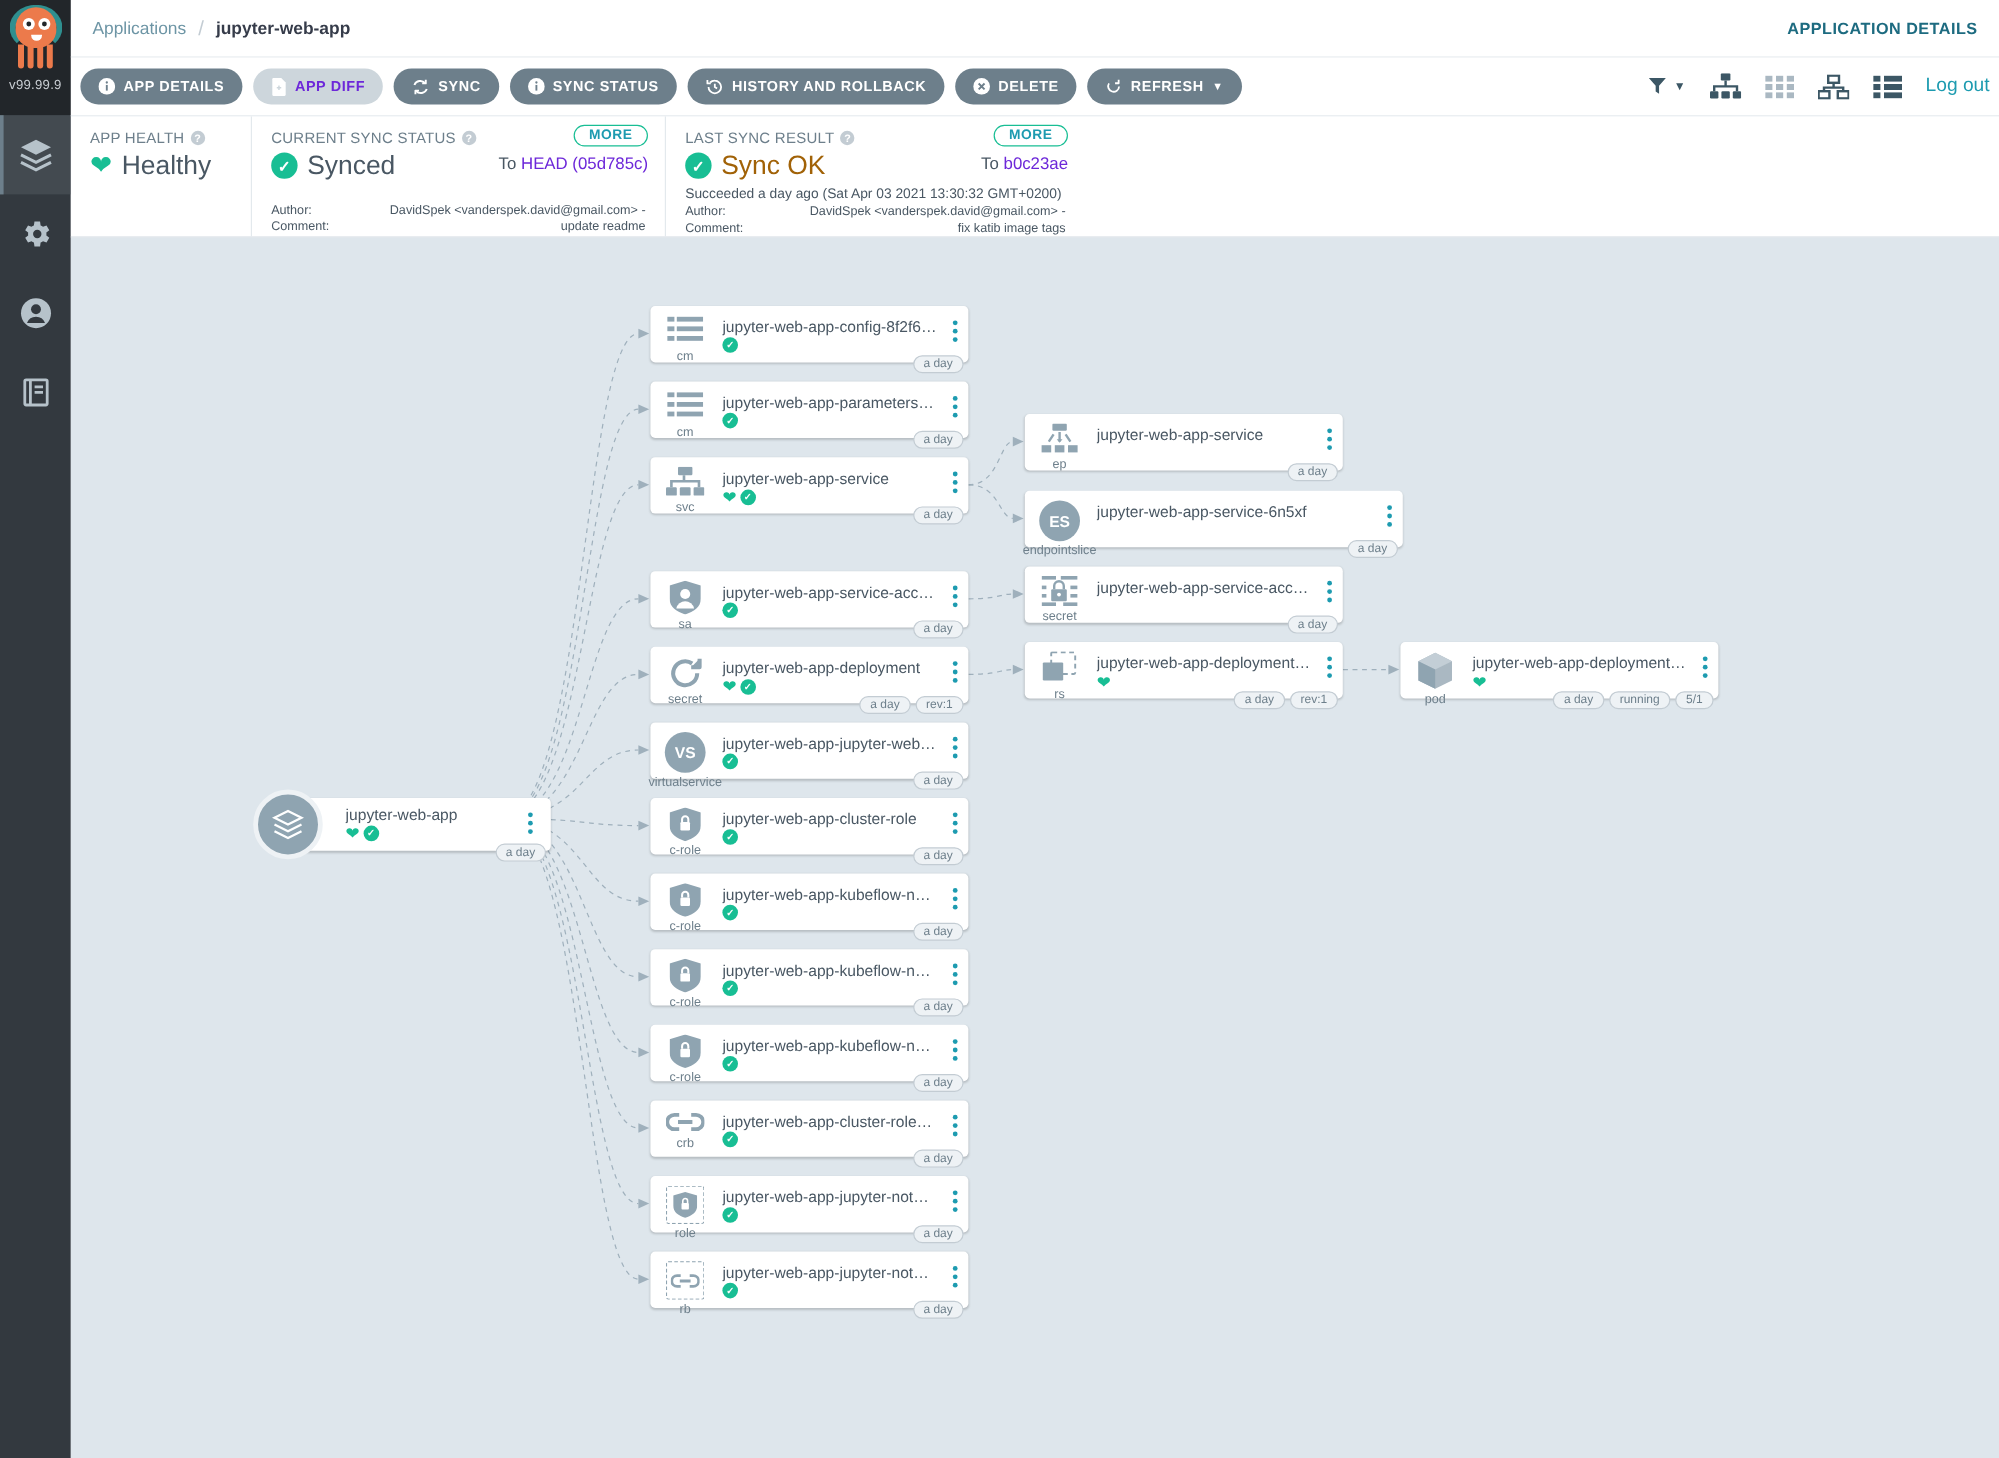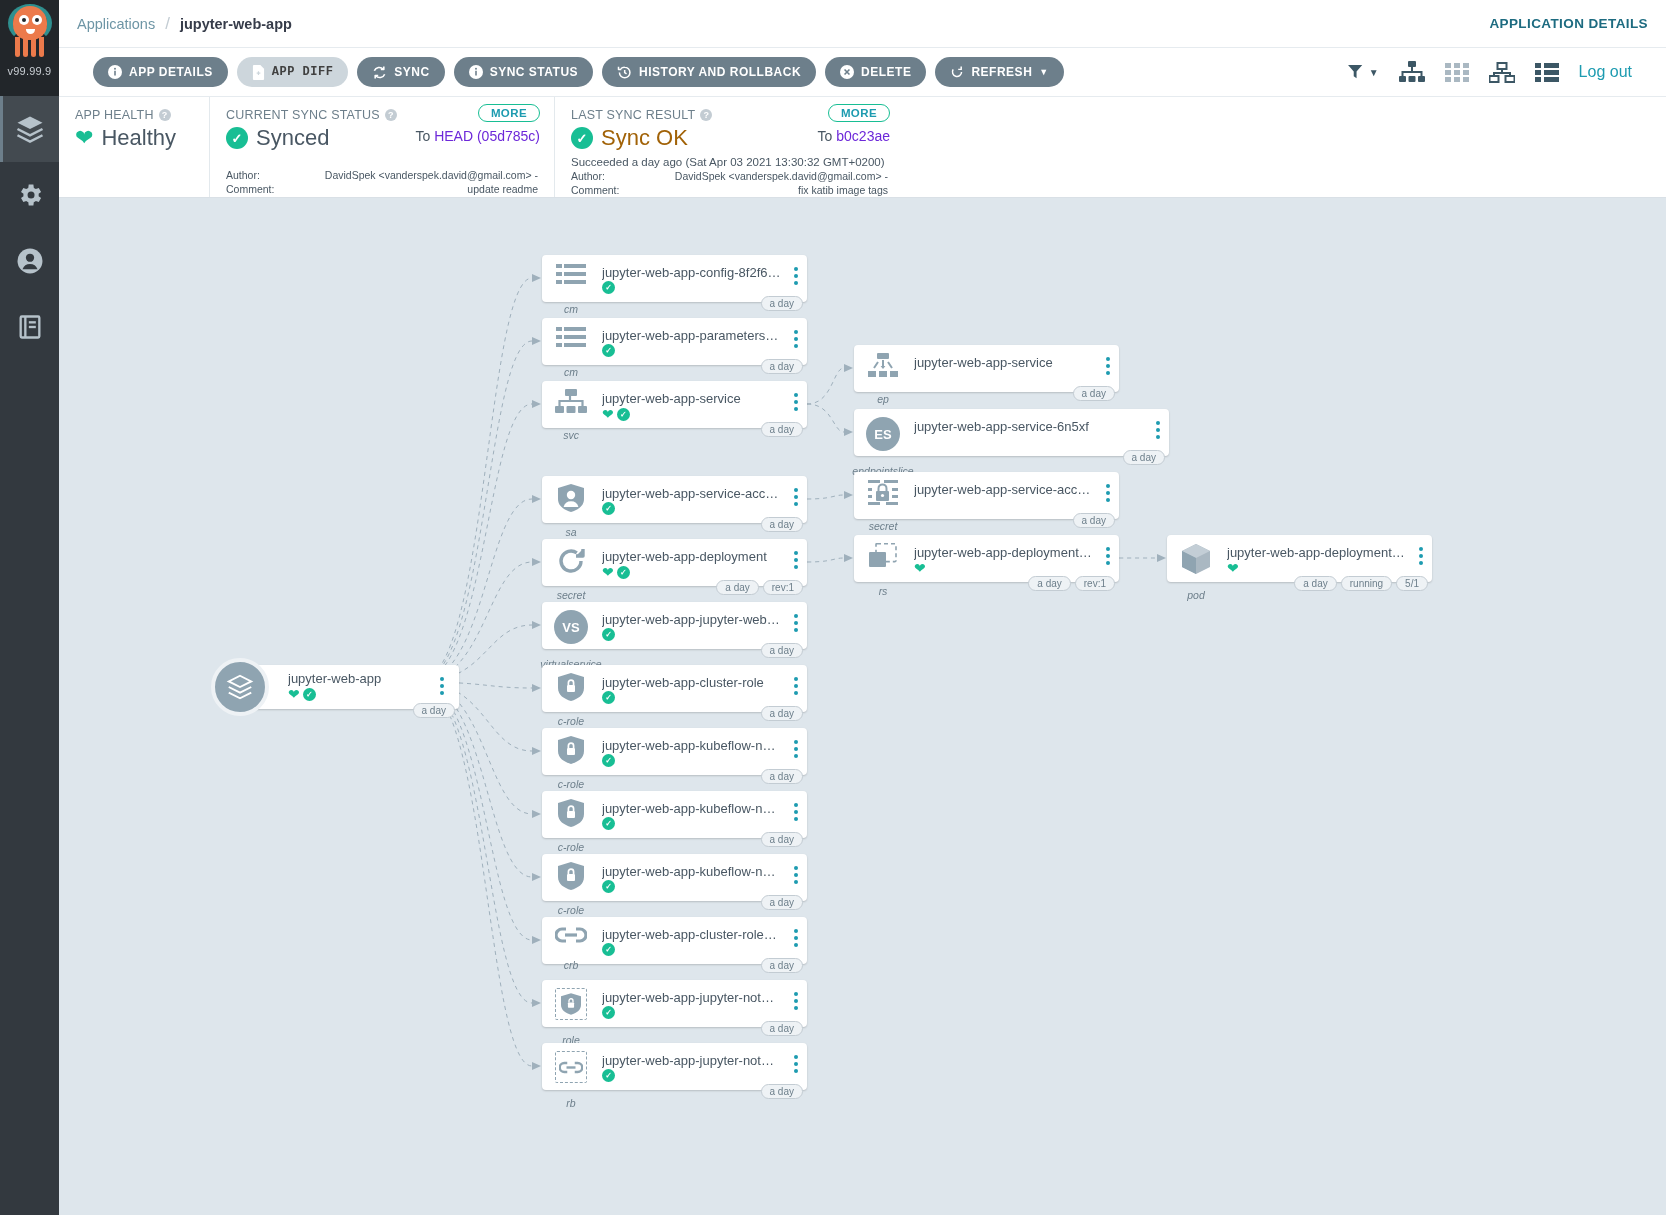--- a/index.html
+++ b/index.html
@@ -59,30 +59,30 @@
   .crumb-sep { color: #c3ccd3; margin: 0 10px; font-size: 17px; }
   .crumb-cur { color: #363c4a; font-size: 14.5px; font-weight: bold; }
   .app-details-link {
     margin-left: auto; color: #1d6b80; font-size: 13.5px; font-weight: bold;
     letter-spacing: .4px; cursor: pointer;
   }
 
   
   .toolbar {
     position: absolute; left: 59px; top: 48px; right: 0; height: 49px;
-    background: #fff; display: flex; align-items: center; padding: 0 34px;
+    background: #fff; display: flex; align-items: center; padding: 0 8px;
     border-bottom: 1px solid #e6ebef;
   }
   .btn {
     height: 30px; border-radius: 15px; background: #6d7f8b; color: #fff;
     display: inline-flex; align-items: center; gap: 7px; padding: 0 15px;
     font-size: 12px; font-weight: bold; letter-spacing: .5px; margin-right: 9px;
     cursor: pointer; white-space: nowrap; border: none;
   }
-  .btn.disabled { background: #cdd6dc; color: #404040; font-family: Liberation Mono, monospace; }
+  .btn.disabled { background: #cdd6dc; color: #6d28d9; }
   .btn svg { display: block; flex: none; }
   .tb-right { margin-left: auto; display: flex; align-items: center; gap: 20px; }
   .tb-icon { cursor: pointer; display: flex; align-items: center; }
   .logout { color: #1d9bb0; font-size: 16px; cursor: pointer; }
 
   
   .status {
     position: absolute; left: 59px; top: 97px; right: 0; height: 101px;
     background: #fff; display: flex; border-bottom: 1px solid #d9e0e6;
   }
@@ -125,21 +125,21 @@
 
   .node {
     position: absolute; background: #fff; border-radius: 4px;
     box-shadow: 0 1px 2px rgba(0,0,0,.18);
     display: flex; align-items: flex-start;
   }
   .node-ico {
     width: 58px; flex: none; display: flex; flex-direction: column;
     align-items: center; justify-content: center; padding-top: 8px; color: #8fa4b1;
   }
-  .node-kind { font-size: 10.5px; color: #6d7f8b; margin-top: 14px; font-style: italic; }
+  .node-kind { font-size: 10.5px; color: #6d7f8b; margin-top: 2px; }
   .node-body { flex: 1; padding: 10px 4px 0 2px; min-width: 0; }
   .node-title {
     font-size: 13px; color: #495763; white-space: nowrap;
     overflow: hidden; text-overflow: ellipsis;
   }
   .node-health { display: flex; align-items: center; gap: 3px; margin-top: 1px; }
   .h-heart { color: #18be94; font-size: 14px; line-height: 1; }
   .h-check {
     width: 13px; height: 13px; border-radius: 50%; background: #18be94; color: #fff;
     font-size: 8px; display: inline-flex; align-items: center; justify-content: center; font-weight: bold;

